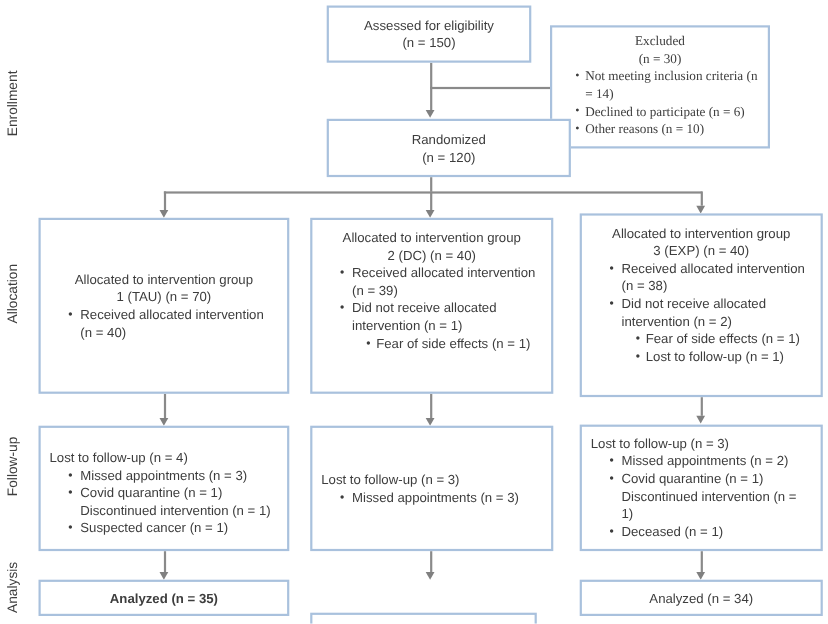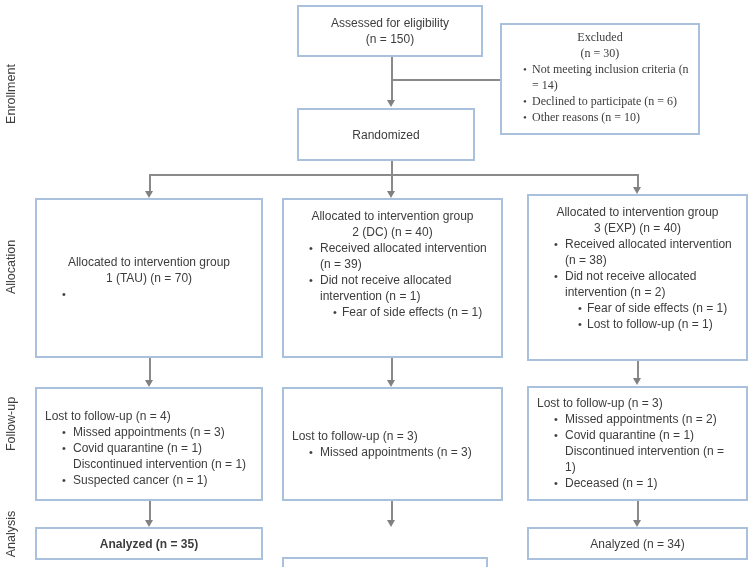--- a/index.html
+++ b/index.html
@@ -110,29 +110,31 @@
     <div class="li excl-li">
       <span class="blt">•</span>
       <span class="txt">Declined to participate (n = 6)</span>
     </div>
     <div class="li excl-li">
       <span class="blt">•</span>
       <span class="txt">Other reasons (n = 10)</span>
     </div>
   </div>
 
-  <div class="box v-center h-center" style="left:297px;top:108px;width:178px;height:53px;">
+  <div class="box v-center h-center" style="left:297px;top:108px;width:222px;height:53px;">
     <div>Randomized</div>
+    <div>(n = 120)</div>
   </div>
 
   <div class="box v-center" style="left:35px;top:198px;width:228px;height:160px;">
     <div class="titleline">Allocated to intervention group</div>
     <div class="titleline">1 (TAU) (n = 70)</div>
     <div class="li l1">
       <span class="blt">•</span>
+      <span class="txt">Received allocated intervention (n = 40)</span>
     </div>
   </div>
 
   <div class="box" style="left:282px;top:198px;width:221px;height:160px;padding-top:8px;">
     <div class="titleline">Allocated to intervention group</div>
     <div class="titleline">2 (DC) (n = 40)</div>
     <div class="li l1">
       <span class="blt">•</span>
       <span class="txt">Received allocated intervention (n = 39)</span>
     </div>

